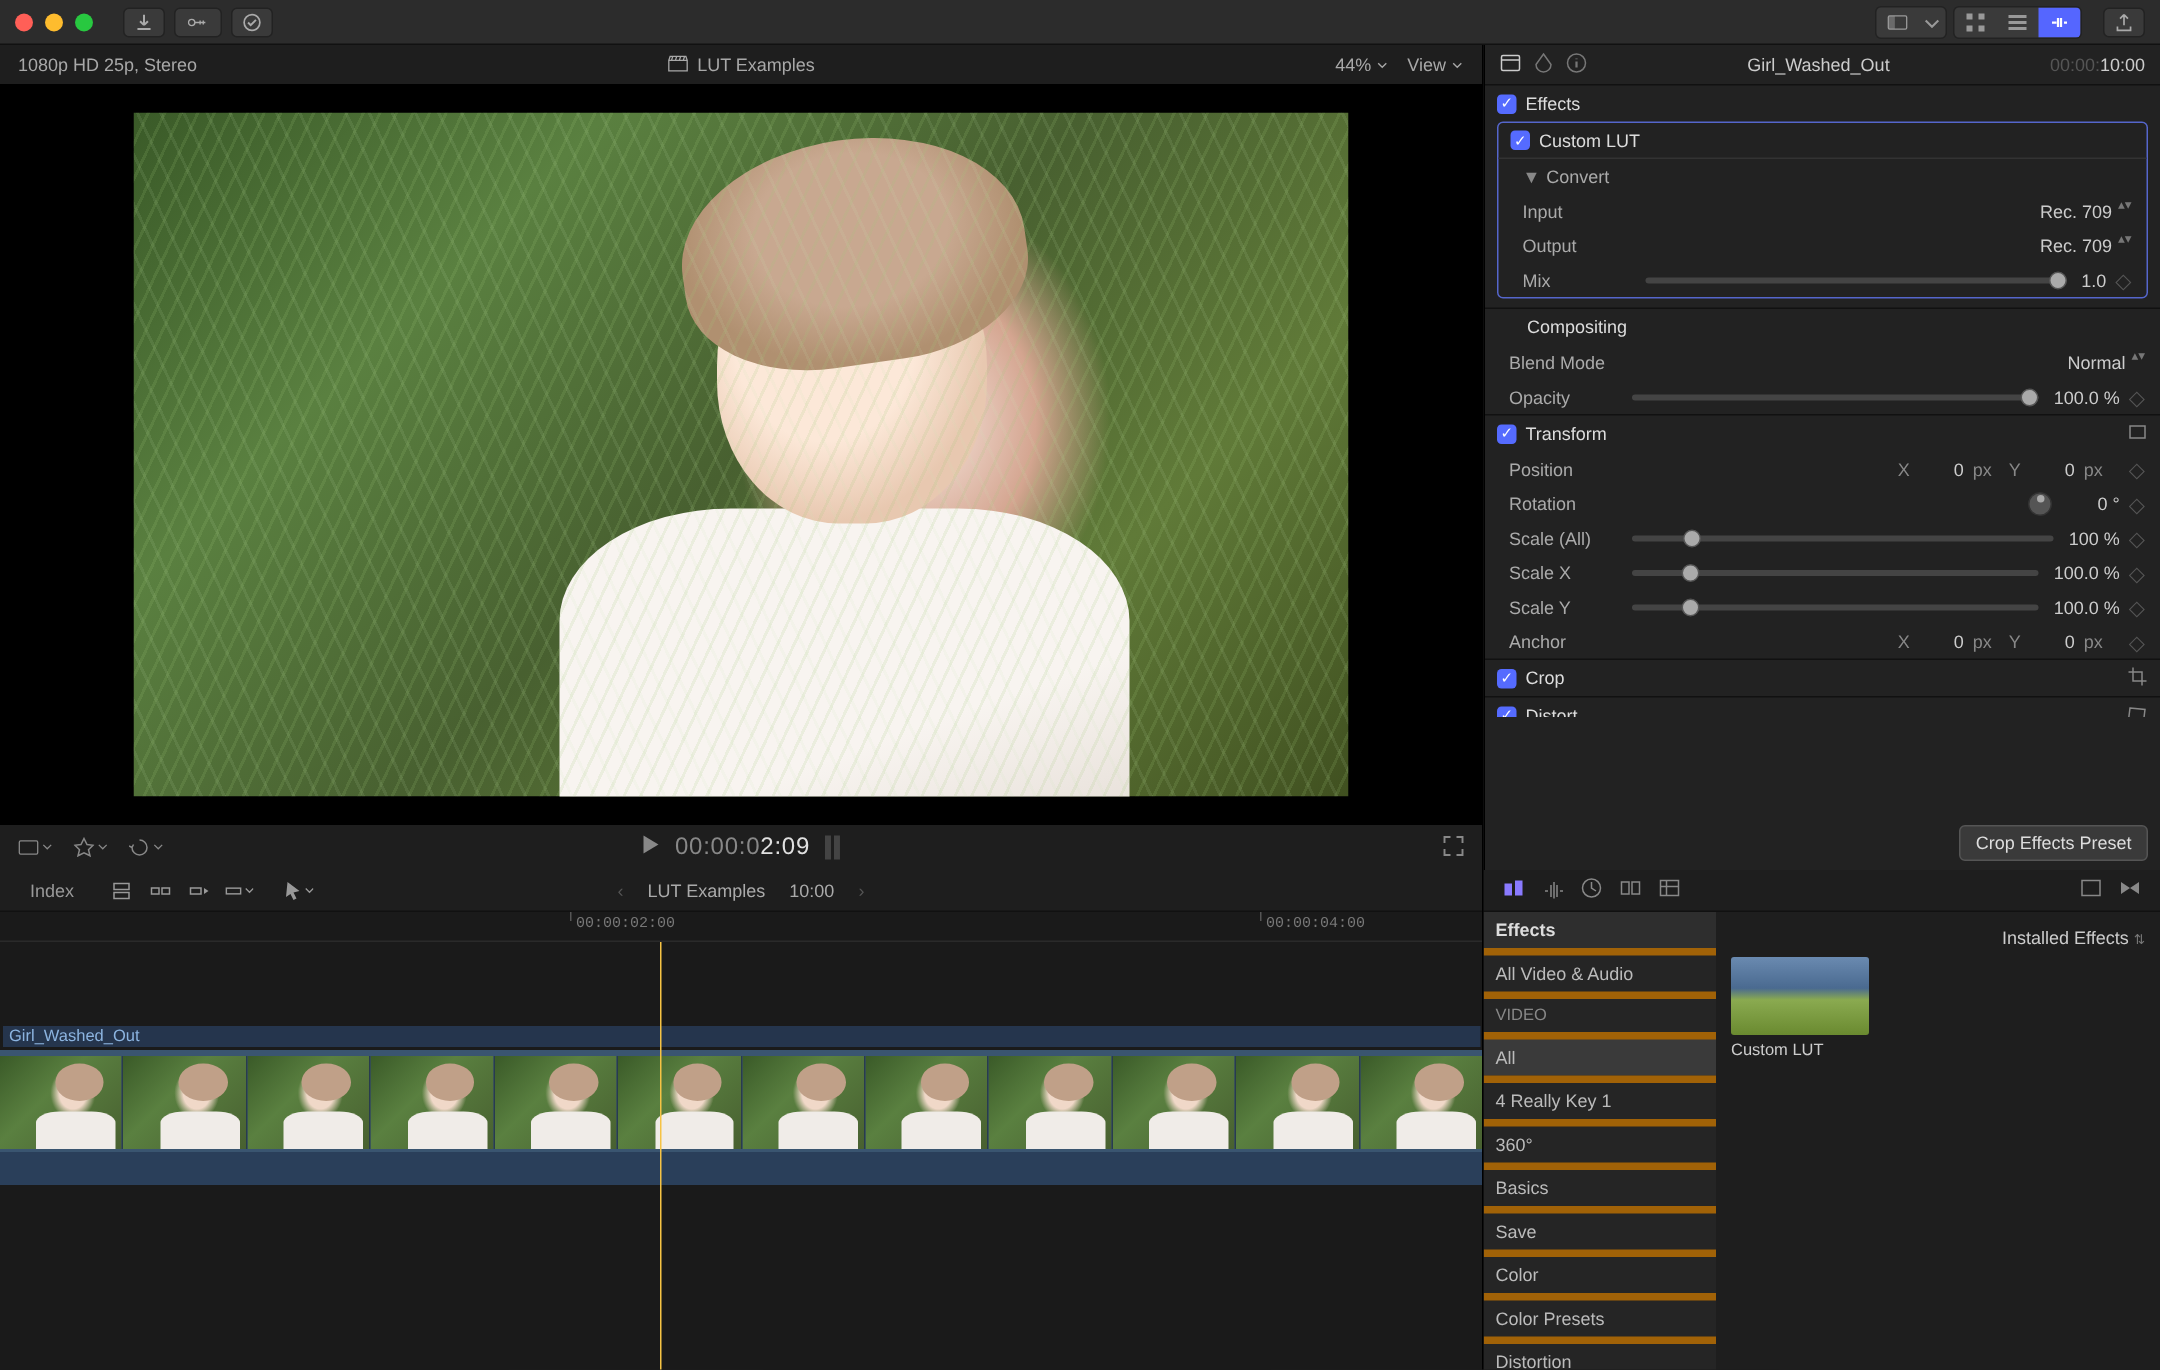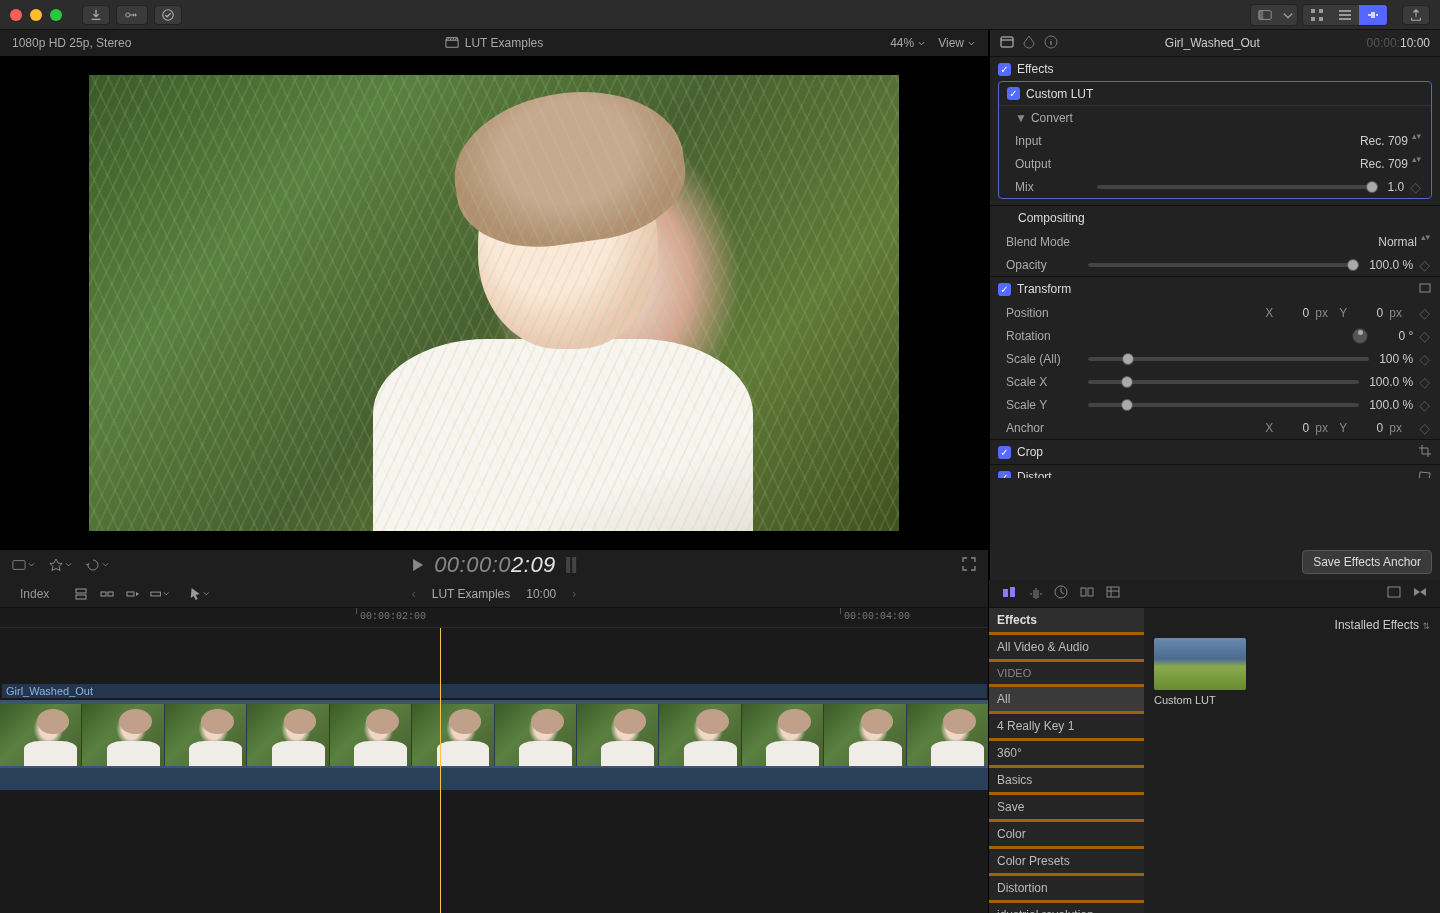--- a/index.html
+++ b/index.html
@@ -32,21 +32,21 @@
 .photo { width: 810px; height: 456px; position: relative; overflow: hidden; }
 .photo .bg { position:absolute; inset:0; background: radial-gradient(ellipse 250px 300px at 65% 45%, #f8e8e0 0%, #d4a590 30%, transparent 50%), linear-gradient(135deg, #3a5a28 0%, #5a8040 25%, #486030 50%, #607a38 75%, #405020 100%); }
 .photo .leaves { position:absolute; inset:0; background: repeating-linear-gradient(115deg, transparent 0 8px, rgba(160,200,120,.15) 8px 10px), repeating-linear-gradient(65deg, transparent 0 12px, rgba(200,230,180,.1) 12px 14px); }
 .photo .face { position:absolute; left:48%; top:14%; width:180px; height:210px; background: radial-gradient(ellipse at 40% 40%, #fce8d8 40%, #e8c8b0 70%); border-radius: 50% 50% 45% 45%; }
 .photo .hat { position:absolute; left:45%; top:4%; width:230px; height:150px; background: radial-gradient(ellipse at 50% 40%, #c8a890 40%, #b09070 70%); border-radius: 50% 50% 40% 40%; transform: rotate(-8deg); }
 .photo .hair { position:absolute; left:44%; top:30%; width:240px; height:280px; background: linear-gradient(180deg, #3a2418 0%, #5a3a28 40%, #8a5838 100%); border-radius: 40% 40% 30% 60%; z-index:-1; }
 .photo .shirt { position:absolute; left:35%; top:58%; width:380px; height:250px; background: linear-gradient(160deg, #f8f4f0 60%, #e0d8d0 100%); border-radius: 30% 30% 0 0; }
 .viewer-foot { height: 30px; display: flex; align-items: center; padding: 0 12px; color: #888; position: relative; }
 .vf-left { display:flex; gap:14px; }
 .vf-icon { display:flex; align-items:center; gap:2px; }
-.vf-center { position: absolute; left:50%; transform:translateX(-50%); display: flex; align-items: center; gap: 10px; font-size: 22px; font-family: 'Courier New', monospace; color:#888;font-style:italic; }
+.vf-center { position: absolute; left:50%; transform:translateX(-50%); display: flex; align-items: center; gap: 10px; font-size: 16px; font-family: 'Courier New', monospace; color:#888; }
 .vf-center .tc { letter-spacing: .5px; }
 .vf-center .tc .big { color:#e0e0e0; }
 .vf-right { margin-left:auto; }
 
 
 .inspector { background: #222; display: flex; flex-direction: column; border-left: 1px solid #000; }
 .insp-head { height: 26px; display: flex; align-items: center; padding: 0 10px; gap: 8px; font-size: 12px; color:#ccc; }
 .insp-head .title { flex:1; text-align:center; }
 .insp-head .time { color:#555; font-family:'Courier New',monospace; }
 .insp-head .time .end { color:#ccc; }
@@ -94,21 +94,21 @@
 .clip .audio { height:22px; background:#2a3f5a; margin-top:2px; }
 
 .tl-right { display:flex; flex-direction:column; }
 .fx-head { height:28px; display:flex; align-items:center; padding:0 10px; gap:6px; border-bottom:1px solid #111; }
 .fx-head .ic { width:20px; color:#888; text-align:center; }
 .fx-head .ic.active { color:#8a7aff; }
 .fx-head .sp { flex:1; }
 .fx-panels { flex:1; display:grid; grid-template-columns: 155px 1fr; }
 .fx-cats { background:#252525; overflow:auto; }
 .fx-cats .ch { padding:5px 8px; font-weight:600; color:#ddd; background:#2e2e2e; }
-.fx-cats .ci { padding:5px 8px; color:#bbb; border-top:3px solid #a16207; cursor:default; }
+.fx-cats .ci { padding:5px 8px; color:#bbb; border-top:5px solid #a16207; cursor:default; }
 .fx-cats .ci.sel { background:#3a3a3a; }
 .fx-cats .ci.hdr { color:#888; font-size:11px; }
 .fx-list { background:#1e1e1e; padding:10px; }
 .fx-list .hdr { color:#ccc; font-size:12px; text-align:right; padding-bottom:6px; display:flex; }
 .fx-list .hdr .sp { flex:1; }
 .fx-item { width:92px; }
 .fx-thumb { width:92px; height:52px; background: linear-gradient(180deg, #6a8ab0 0%, #4a6a90 40%, #8aaa50 55%, #6a8a30 100%); border-radius:2px; }
 .fx-item .nm { margin-top:4px; font-size:11px; color:#ccc; }
 .fx-search { height:28px; display:flex; align-items:center; padding:0 8px; gap:8px; border-top:1px solid #111; }
 .fx-search .sb { flex:1; background:#2e2e2e; height:20px; border-radius:4px; display:flex; align-items:center; padding:0 6px; color:#ccc; gap:6px; }
@@ -436,21 +436,21 @@
       <div class="sec-head">
         <div class="cbx">✓</div>
         <span>Distort</span>
         <span class="sec-icon"><svg viewBox="0 0 14 12">
               <path d="M2 2l10 1l-1 8l-10-1z" fill="none" stroke="currentColor"></path>
             </svg></span>
       </div>
     </div>
 
     <div style="flex:1"></div>
-    <div class="save-btn">Save Effects Anchor</div>
+    <div class="save-btn">Crop Effects Preset</div>
   </div>
 
   <div class="timeline">
     <div class="tl-left" style="position:relative">
       <div class="tl-toolbar">
         <div class="idx">Index</div>
         <div class="grp">
           <div class="ic">
               <svg viewBox="0 0 14 14">
                 <rect x="2" y="2" width="10" height="4" fill="none" stroke="currentColor"></rect>
@@ -487,21 +487,21 @@
             </svg>
           </div>
         <div class="center">
           <span style="color:#555">‹</span>
           <span>LUT Examples</span>
           <span>10:00</span>
           <span style="color:#555">›</span>
         </div>
       </div>
       <div class="tl-ruler" id="ruler">
-          <div class="tick" style="left: 360px;">00:00:02:00</div>
+          <div class="tick" style="left: 384px;">00:00:02:00</div>
           <div class="tick" style="left: 844px;">00:00:04:00</div>
         </div>
       <div class="tl-body">
         <div class="playhead" id="playhead" style="top: -20px; left: 440px;"></div>
         <div class="clip">
           <div class="clip-label">Girl_Washed_Out</div>
           <div class="thumbs" id="thumbs">
               <div class="th">
                 <div class="mini" style="background:radial-gradient(ellipse 30px 35px at 60% 40%,#f0d8c8 30%,transparent 50%),linear-gradient(135deg,#3a5a28,#5a8040 40%,#486030);"></div>
                 <div style="position:absolute;left:45%;top:8%;width:40%;height:40%;background:#c0a088;border-radius:50%"></div>

